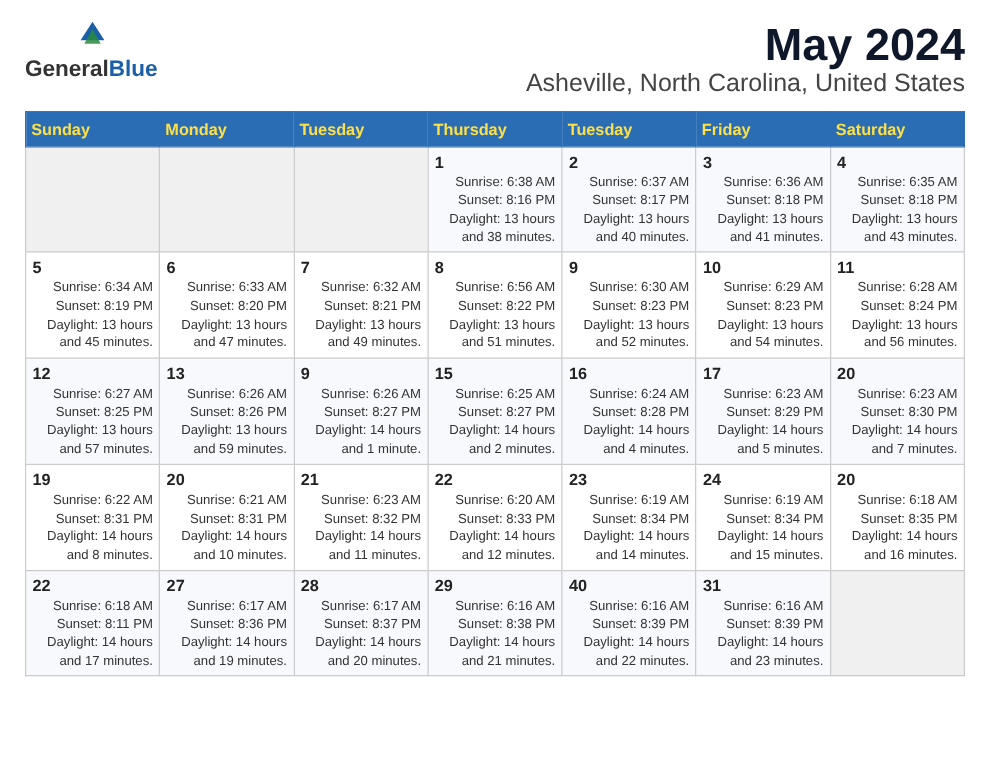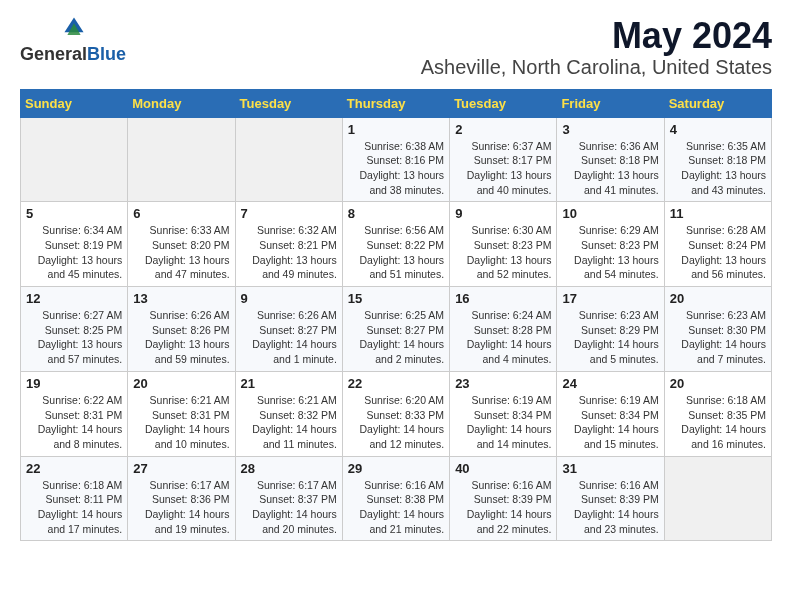--- a/index.html
+++ b/index.html
@@ -275,21 +275,21 @@
         </td>
         <td>
           <span class="day-number">20</span>
           <div class="day-info">Sunrise: 6:21 AM
 Sunset: 8:31 PM
 Daylight: 14 hours
 and 10 minutes.</div>
         </td>
         <td>
           <span class="day-number">21</span>
-          <div class="day-info">Sunrise: 6:21 AM
+          <div class="day-info">Sunrise: 6:23 AM
 Sunset: 8:32 PM
 Daylight: 14 hours
 and 11 minutes.</div>
         </td>
         <td>
           <span class="day-number">22</span>
           <div class="day-info">Sunrise: 6:20 AM
 Sunset: 8:33 PM
 Daylight: 14 hours
 and 12 minutes.</div>

